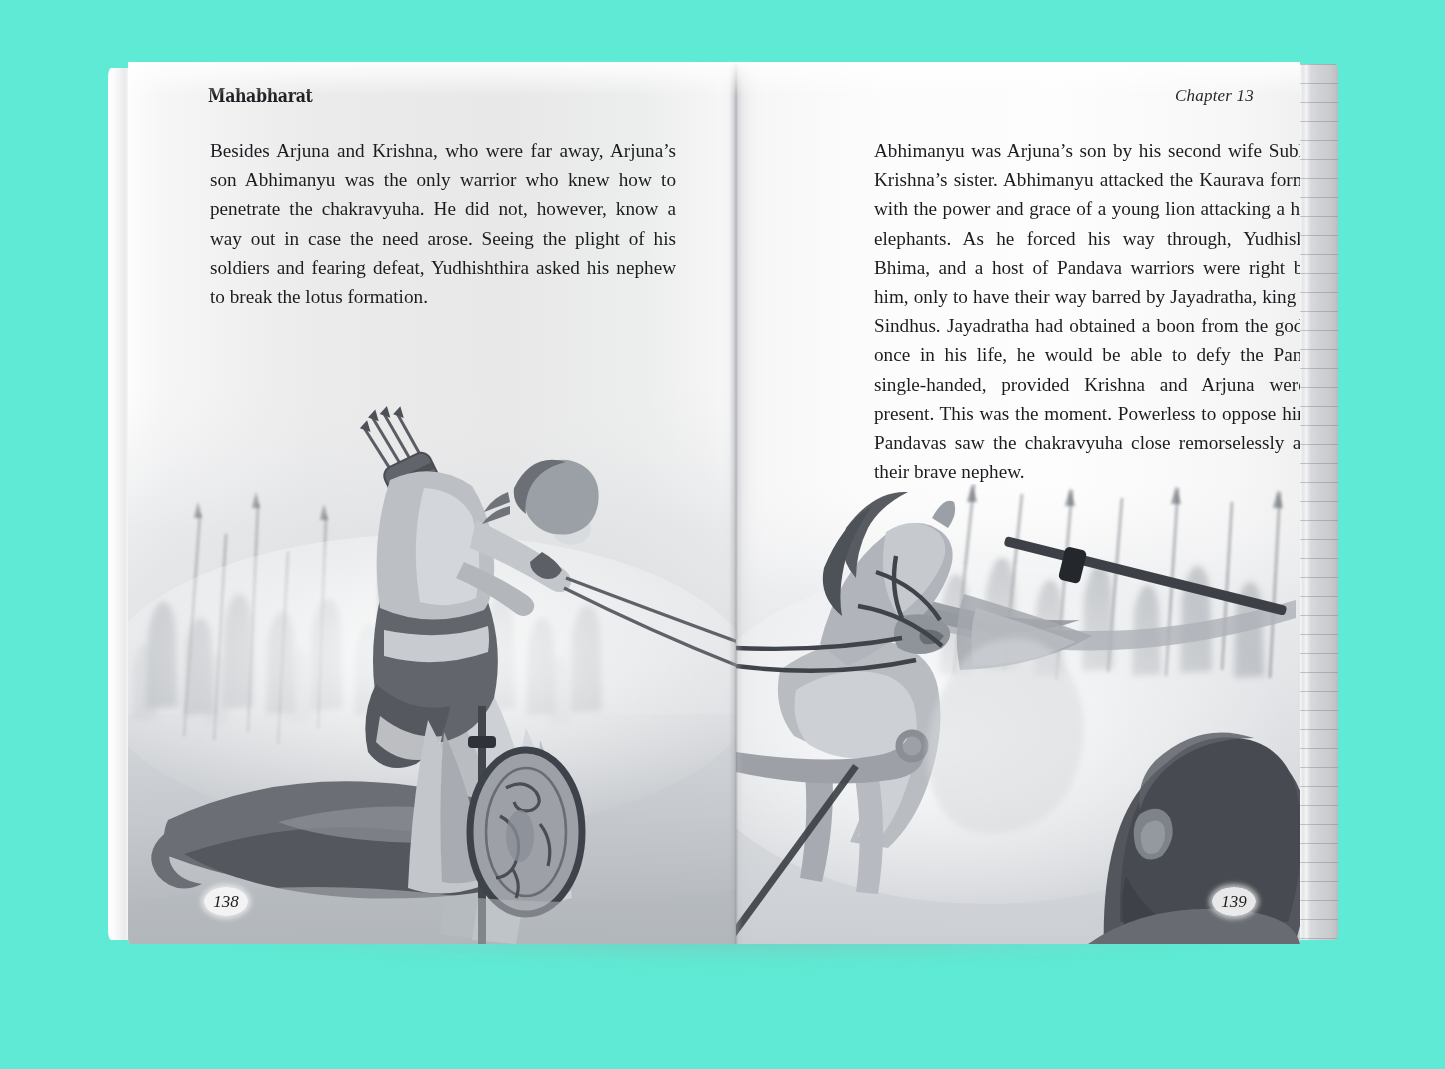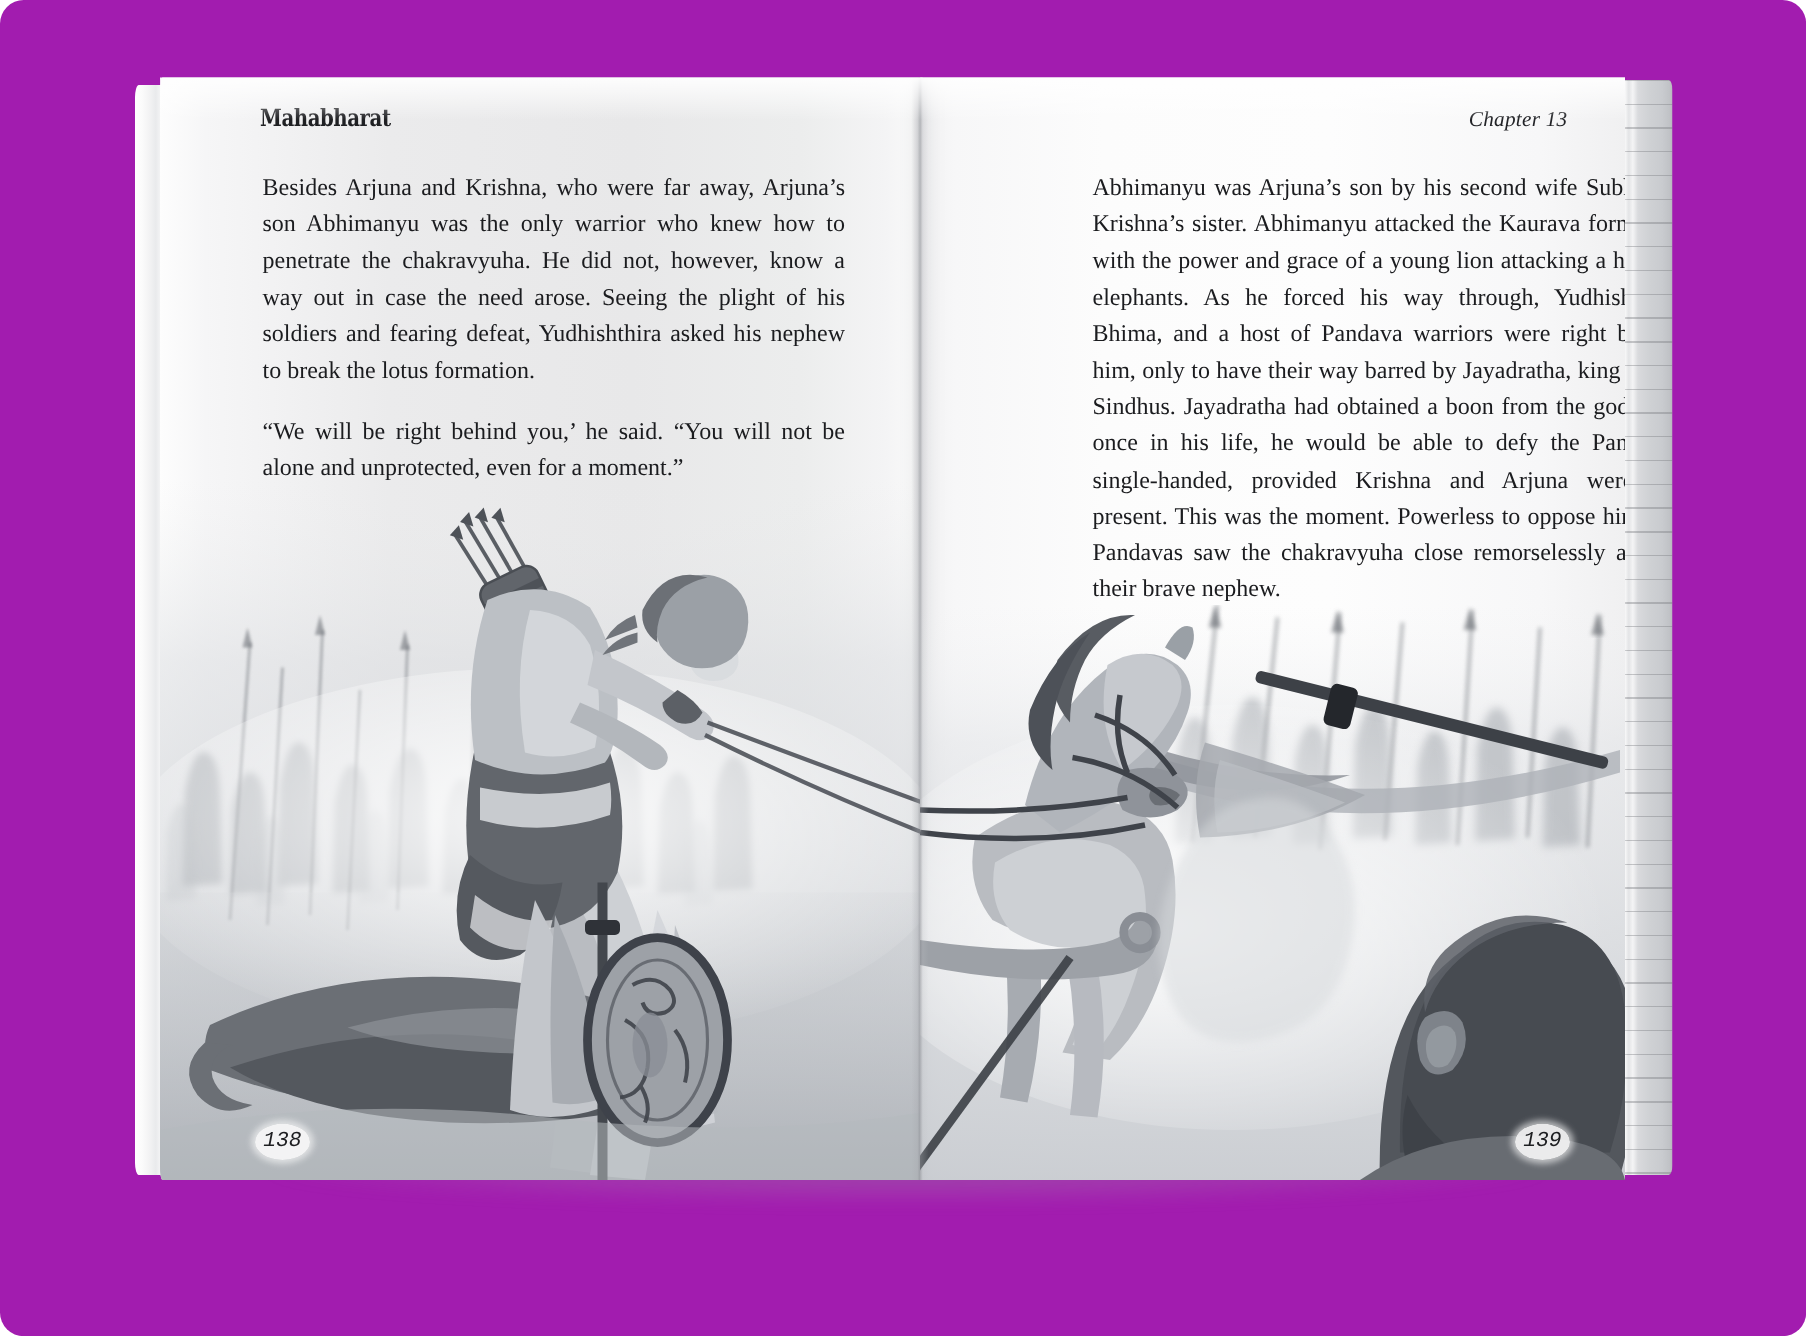--- a/index.html
+++ b/index.html
@@ -12,22 +12,21 @@
     height: 1069px;
     position: relative;
     overflow: hidden;
     font-family: "Liberation Serif", serif;
   }
 
   
   #stage {
     position: absolute;
     inset: 0;
-    background: #a21caf;
-    border-radius: 19px;
+    background: #5eead4;
   }
 
   
   .book-shadow {
     position: absolute;
     left: 118px;
     top: 930px;
     width: 1215px;
     height: 70px;
     background: radial-gradient(ellipse 55% 50% at 50% 10%,
@@ -193,33 +192,32 @@
     width: 100%;
     pointer-events: none;
   }
   .art-left  { height: 560px; }
   .art-right { height: 460px; }
   .art svg { display: block; width: 100%; height: 100%; }
 
   
   .folio {
     position: absolute;
-    bottom: 16px;
+    bottom: 28px;
     width: 44px;
     height: 29px;
     border-radius: 50%;
     background: rgba(249,249,249,0.90);
     box-shadow: 0 0 5px 3px rgba(250,250,250,0.62);
     display: flex;
     align-items: center;
     justify-content: center;
     font-style: italic;
     font-size: 17px;
     color: #1d1e21;
-    font-family: Liberation Mono, monospace;
   }
   .folio-left  { left: 76px; }
   .folio-right { right: 44px; text-align: center; }
 </style>
 </head>
 <body>
 
 <div id="stage">
 
   <div class="book-shadow"></div>
@@ -228,21 +226,20 @@
 
     <div class="edge-left"></div>
     <div class="edge-right"></div>
 
     <div class="page page-left">
 
       <div class="runhead runhead-left">Mahabharat</div>
 
       <div class="col col-left">
         <p>Besides Arjuna and Krishna, who were far away, Arjuna’s son Abhimanyu was the only warrior who knew how to penetrate the chakravyuha. He did not, however, know a way out in case the need arose. Seeing the plight of his soldiers and fearing defeat, Yudhishthira asked his nephew to break the lotus formation.</p>
-        <p>“We will be right behind you,’ he said. “You will not be alone and unprotected, even for a moment.”</p>
       </div>
 
       <div class="art art-left">
         <svg viewBox="0 0 610 560" preserveAspectRatio="none" aria-hidden="true">
           <defs>
             <linearGradient id="mistL" x1="0" y1="0" x2="0" y2="1">
               <stop offset="0%" stop-color="#eceded" stop-opacity="0"></stop>
               <stop offset="26%" stop-color="#dcdee1" stop-opacity="0.55"></stop>
               <stop offset="70%" stop-color="#cdd0d4" stop-opacity="0.85"></stop>
               <stop offset="100%" stop-color="#c4c7cc" stop-opacity="0.95"></stop>

